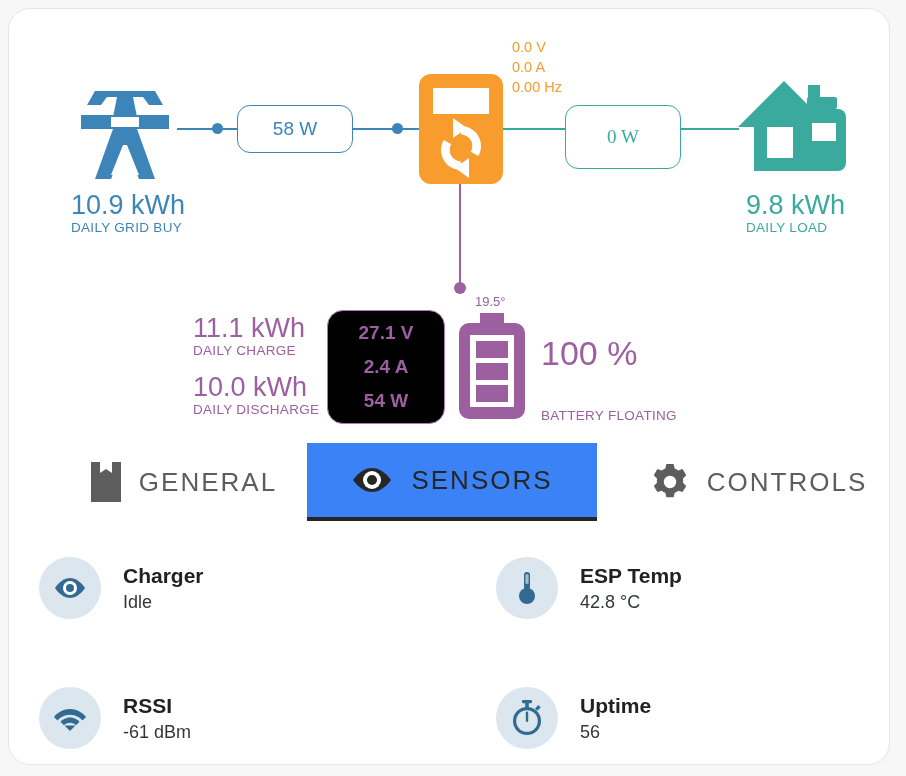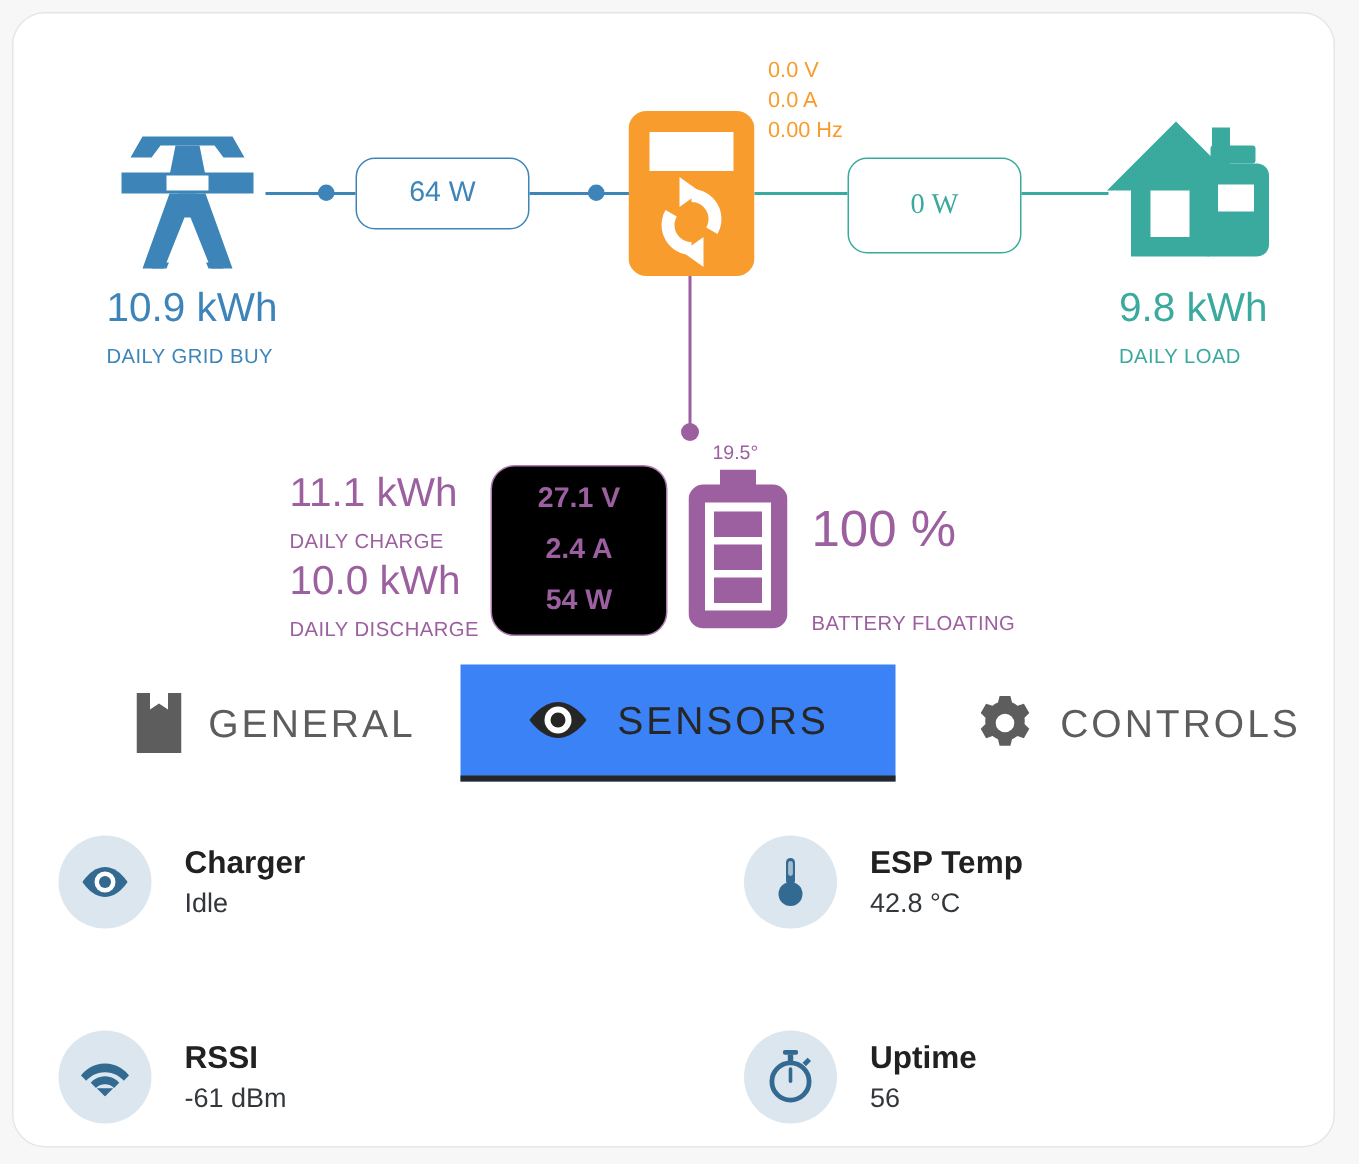--- a/index.html
+++ b/index.html
@@ -37,21 +37,21 @@
     line-height: 1.05;
   }
   .node-big {
     font-size: 27px;
     font-weight: 400;
     letter-spacing: 0px;
   }
   .node-sub {
     font-size: 13.5px;
     letter-spacing: 0.3px;
-    margin-top: 12px;
+    margin-top: 2px;
   }
 
   .pill {
     position: absolute;
     box-sizing: border-box;
     border-radius: 13px;
     border: 1.6px solid;
     background: #fff;
     display: flex;
     align-items: center;
@@ -194,21 +194,21 @@
     </svg>
 
     <div class="node-label grid-color" style="left:62px; top:182px;">
       <div class="node-big">10.9 kWh</div>
       <div class="node-sub">DAILY GRID BUY</div>
     </div>
 
     <div class="wire grid-color" style="left:168px; top:119px; width:60px; height:2px;"></div>
     <div class="dot grid-color" style="left:203px; top:114px; width:11px; height:11px;"></div>
     <div class="pill grid-color" style="left:228px; top:96px; width:116px; height:48px; border-color:#3d85b8;">
-      <span>64 W</span>
+      <span>58 W</span>
     </div>
     <div class="wire grid-color" style="left:344px; top:119px; width:68px; height:2px;"></div>
     <div class="dot grid-color" style="left:383px; top:114px; width:11px; height:11px;"></div>
 
     <svg style="position:absolute;left:410px;top:65px;" width="84" height="110" viewBox="0 0 84 110">
       <rect x="0" y="0" width="84" height="110" rx="12" fill="#f79c2d"></rect>
       <rect x="14" y="14" width="56" height="26" fill="#ffffff"></rect>
       <g fill="#ffffff">
         <path d="M42 52 a20 20 0 0 1 17.3 30 l-7.5 -4.3 a11.4 11.4 0 0 0 -9.8 -17.1 z"></path>
         <path d="M42 96 a20 20 0 0 1 -17.3 -30 l7.5 4.3 a11.4 11.4 0 0 0 9.8 17.1 z"></path>

